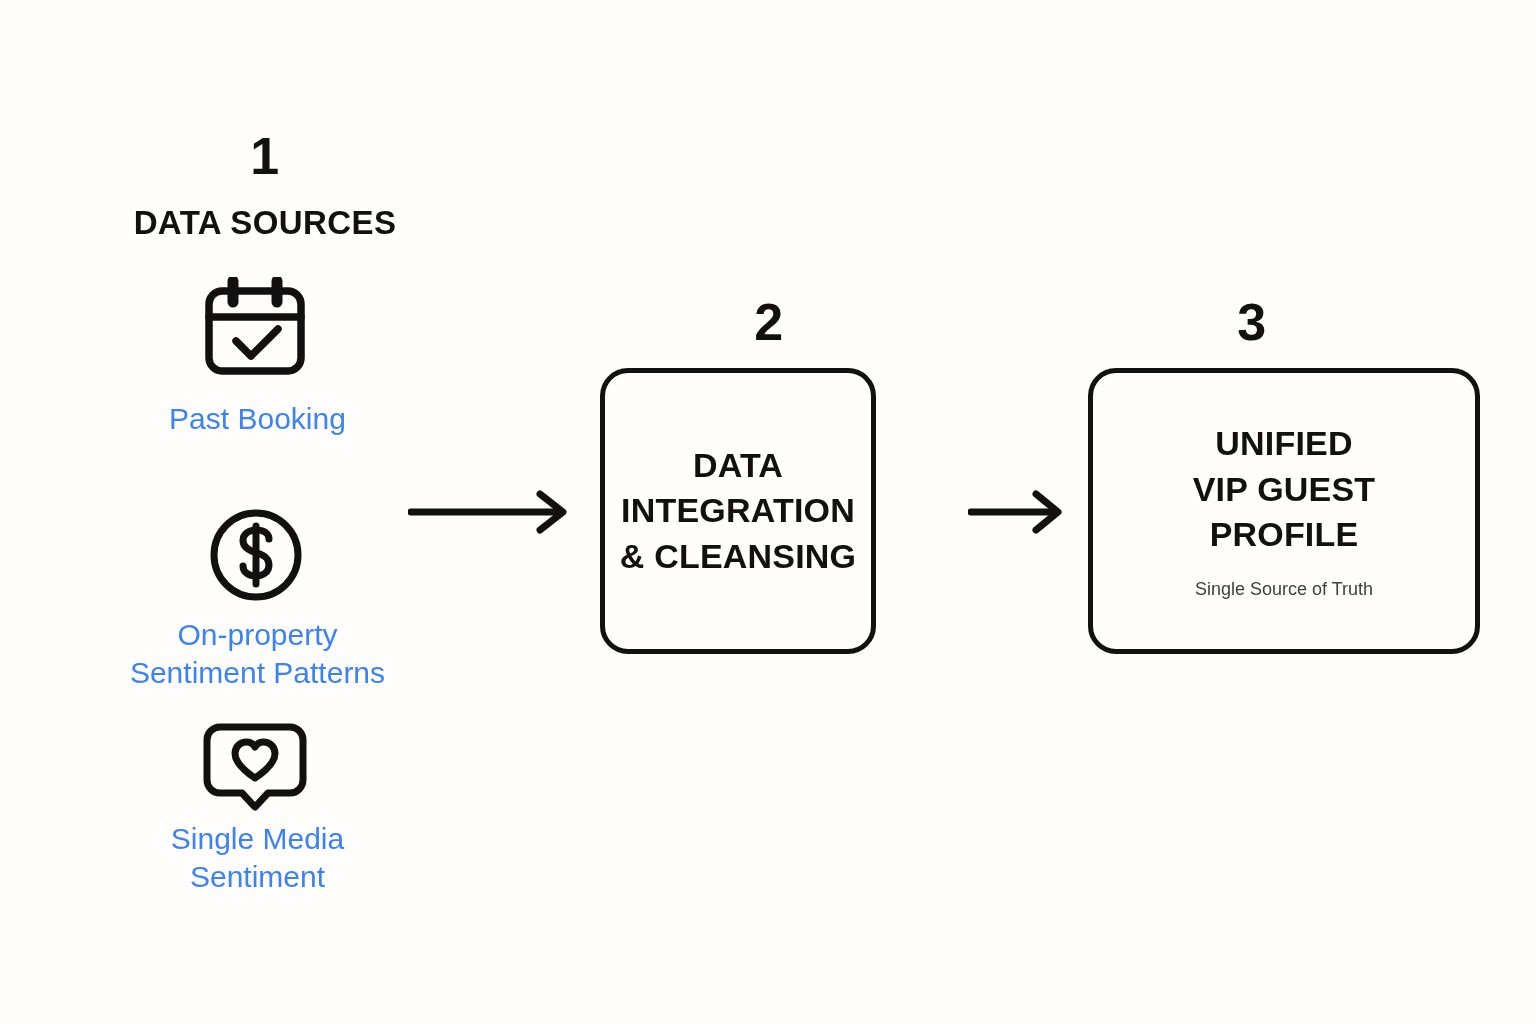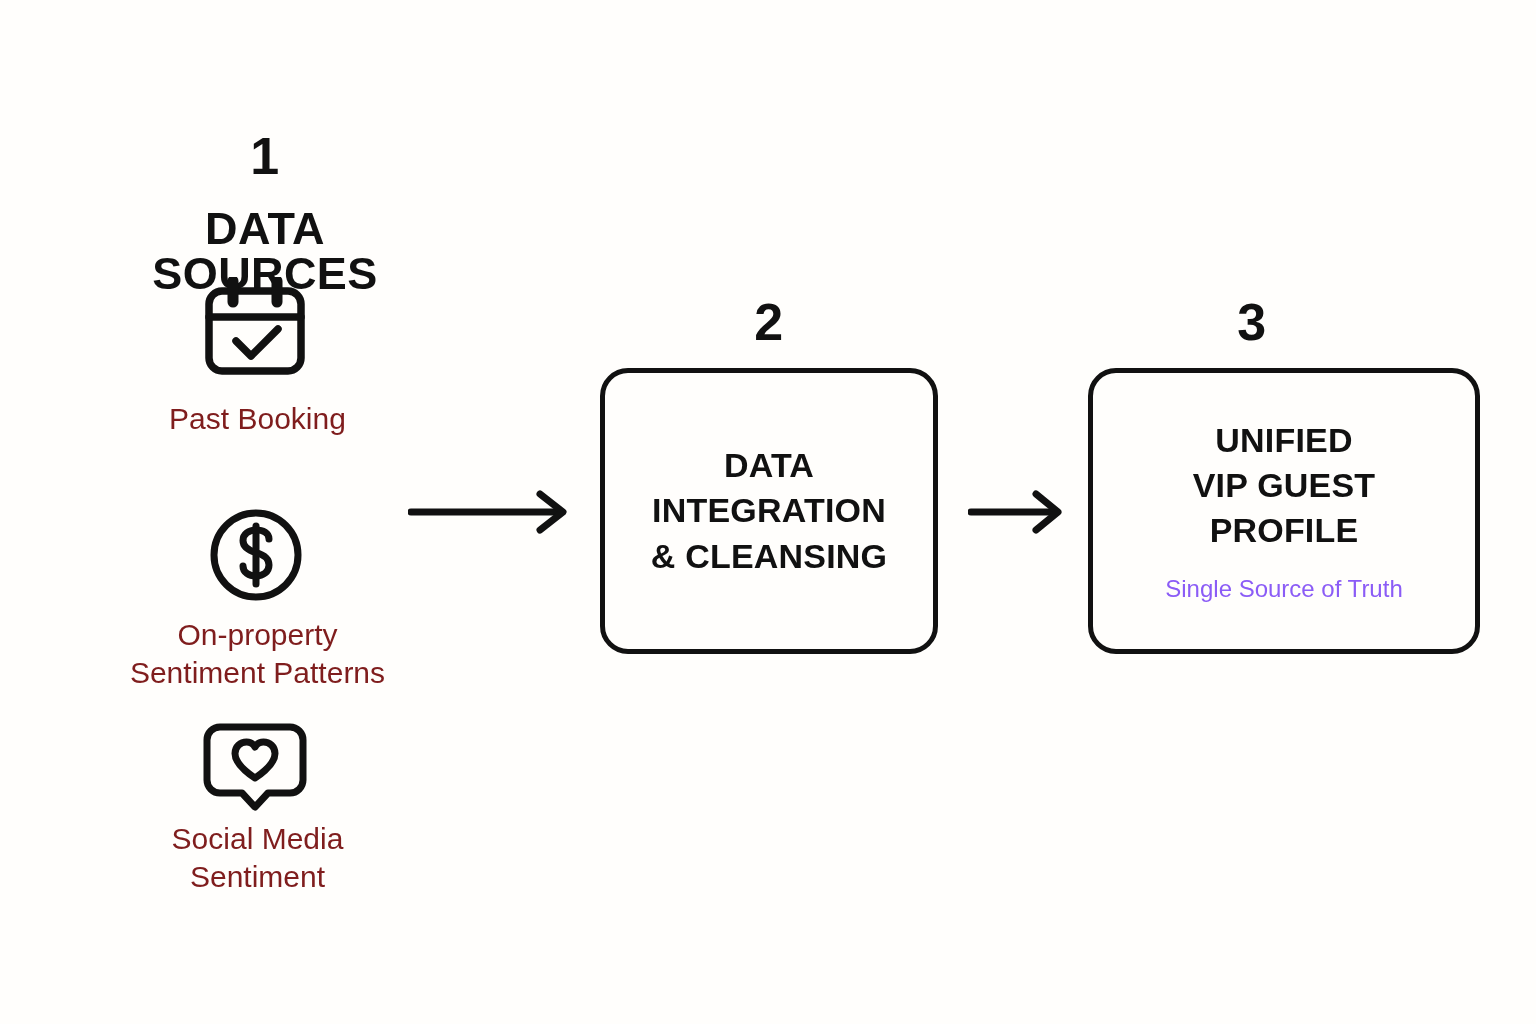--- a/index.html
+++ b/index.html
@@ -27,32 +27,32 @@
 
   .step-number {
     font-size: 52px;
     font-weight: 700;
     letter-spacing: 0.5px;
     line-height: 1;
     color: #111111;
   }
 
   .column-heading {
-    font-size: 45px;
+    font-size: 33px;
     font-weight: 700;
     letter-spacing: 0.4px;
     line-height: 1;
     color: #111111;
   }
 
   .source-label {
     font-size: 30px;
     font-weight: 400;
     line-height: 1.28;
-    color: #7f1d1d;
+    color: #3b82f6;
   }
 
   
   .stage-box {
     position: absolute;
     border: 5px solid #111111;
     border-radius: 28px;
     background: #fffefc;
     box-sizing: border-box;
     display: flex;
@@ -63,25 +63,25 @@
   .stage-box-title {
     font-size: 34px;
     font-weight: 700;
     line-height: 1.33;
     letter-spacing: 0.2px;
     text-align: center;
     color: #111111;
     white-space: pre-line;
   }
   .stage-box-subtitle {
-    font-size: 24px;
+    font-size: 18px;
     font-weight: 400;
     line-height: 1.2;
     text-align: center;
-    color: #8b5cf6;
+    color: #404040;
     margin-top: 22px;
   }
 
   
   .icon-wrap {
     position: absolute;
     display: block;
   }
 
   
@@ -130,34 +130,34 @@
     <svg width="106" height="92" viewBox="0 0 106 92" fill="none" stroke="#111111" stroke-width="7" stroke-linecap="round" stroke-linejoin="round">
       <path d="M18 5 H88 A13 13 0 0 1 101 18 V58 A13 13 0 0 1 88 71
                H66 L53 85 L40 71 H18 A13 13 0 0 1 5 58 V18
                A13 13 0 0 1 18 5 Z"></path>
       <path d="M53 56 C53 56 33 44 33 31.5 C33 24.5 38.5 20 44.5 20
                C48.8 20 51.6 22.5 53 25 C54.4 22.5 57.2 20 61.5 20
                C67.5 20 73 24.5 73 31.5 C73 44 53 56 53 56 Z"></path>
     </svg>
   </div>
   <div class="source-label ctr abs" style="left:105px; top:820px; width:305px;">
-    <div>Social Media</div>
+    <div>Single Media</div>
     <div>Sentiment</div>
   </div>
 
   <div class="arrow-wrap" style="left:408px; top:490px;">
     <svg width="165" height="44" viewBox="0 0 165 44" fill="none" stroke="#111111" stroke-width="7" stroke-linecap="round" stroke-linejoin="round">
       <line x1="3" y1="22" x2="152" y2="22"></line>
       <polyline points="132,4 155,22 132,40"></polyline>
     </svg>
   </div>
 
   <div class="step-number ctr abs" style="left:600px; top:296px; width:338px;">2</div>
 
-  <div class="stage-box" style="left:600px; top:368px; width:338px; height:286px;">
+  <div class="stage-box" style="left:600px; top:368px; width:276px; height:286px;">
     <div class="stage-box-title">DATA
 INTEGRATION
 &amp; CLEANSING</div>
   </div>
 
   <div class="arrow-wrap" style="left:968px; top:490px;">
     <svg width="100" height="44" viewBox="0 0 100 44" fill="none" stroke="#111111" stroke-width="7" stroke-linecap="round" stroke-linejoin="round">
       <line x1="3" y1="22" x2="87" y2="22"></line>
       <polyline points="68,4 90,22 68,40"></polyline>
     </svg>

